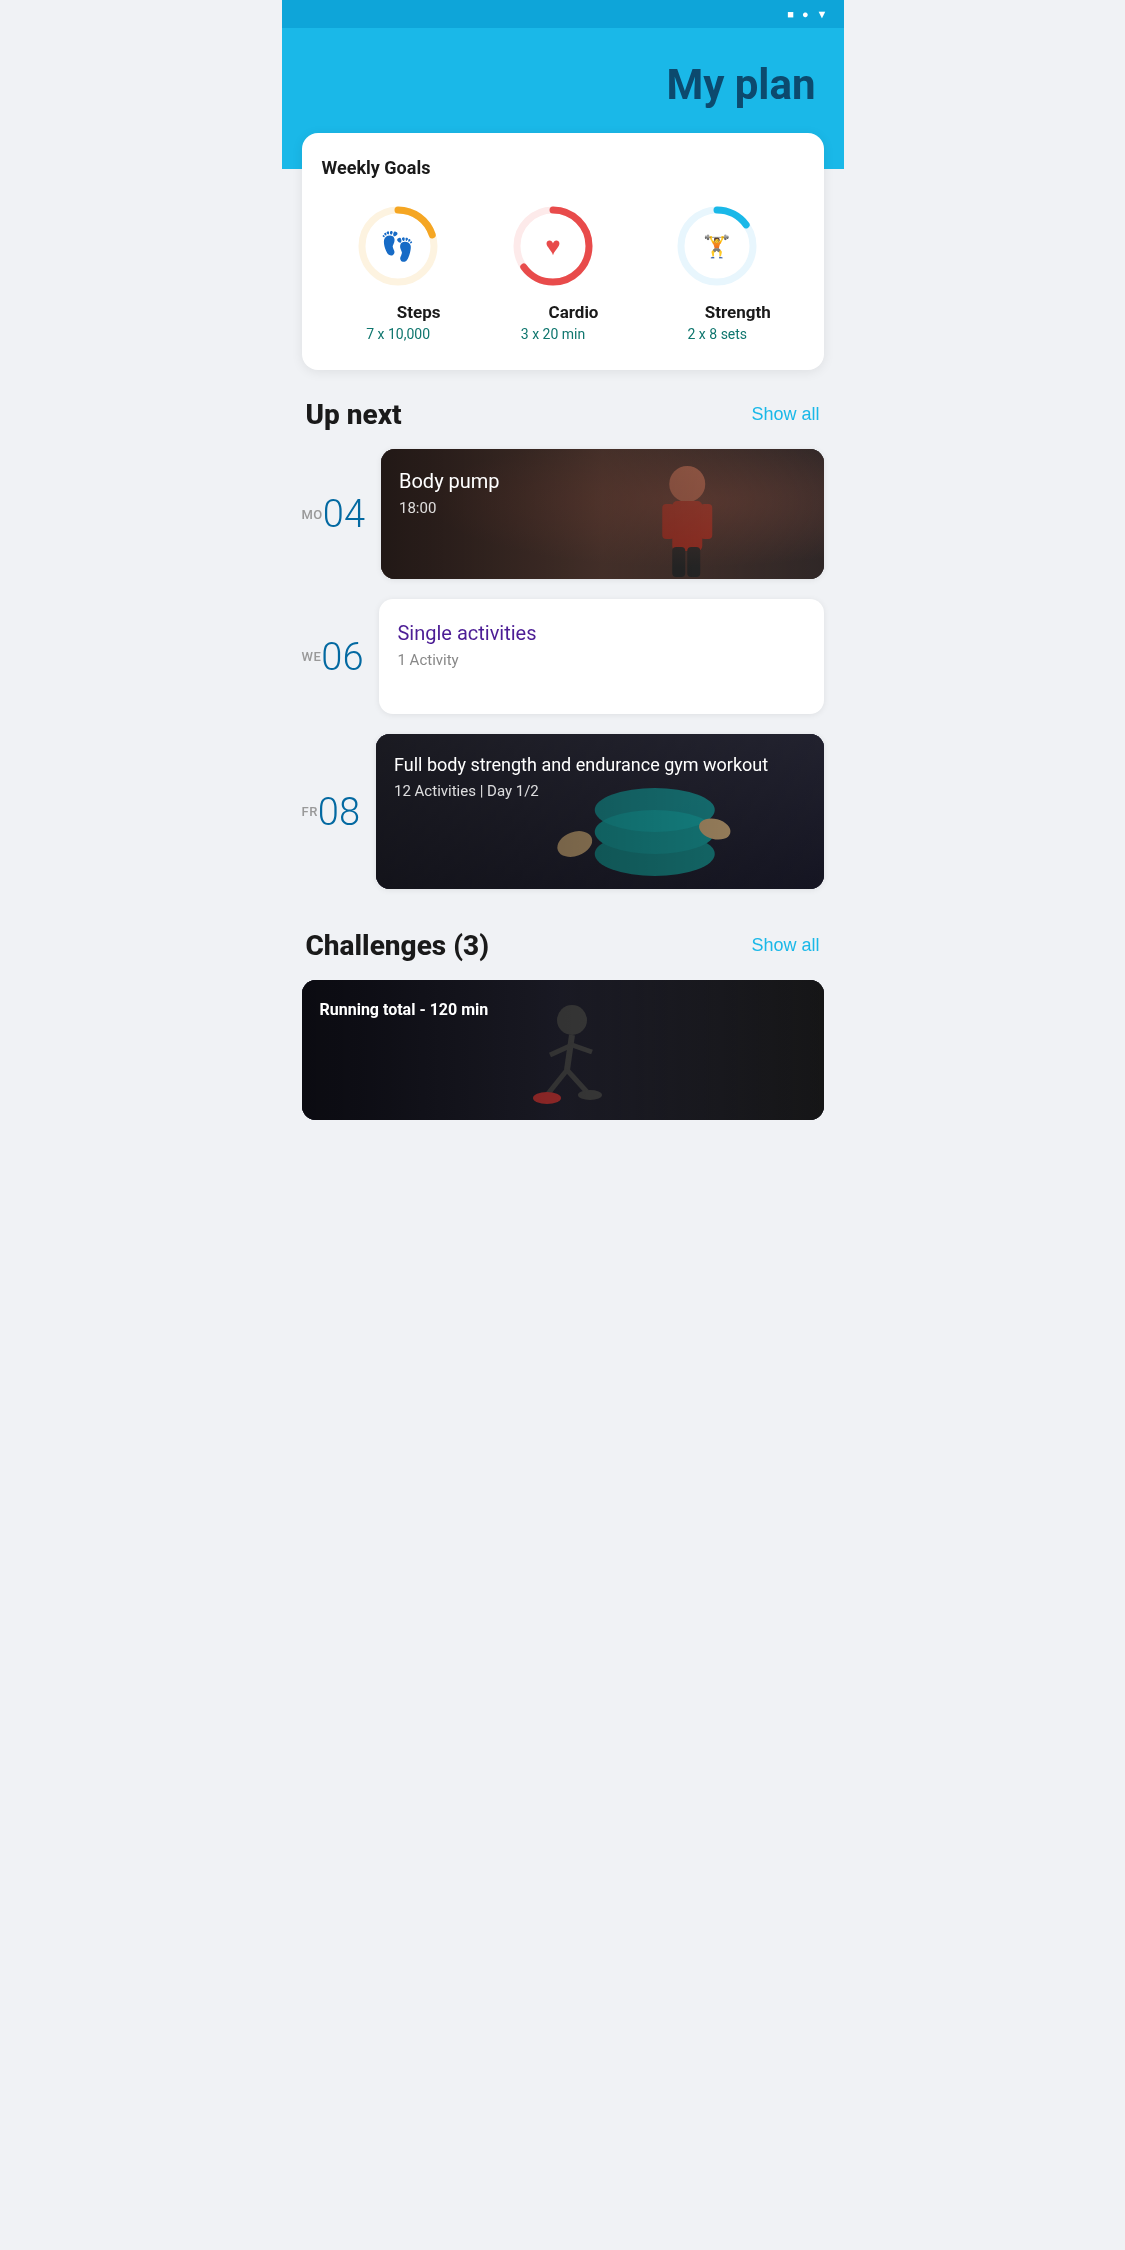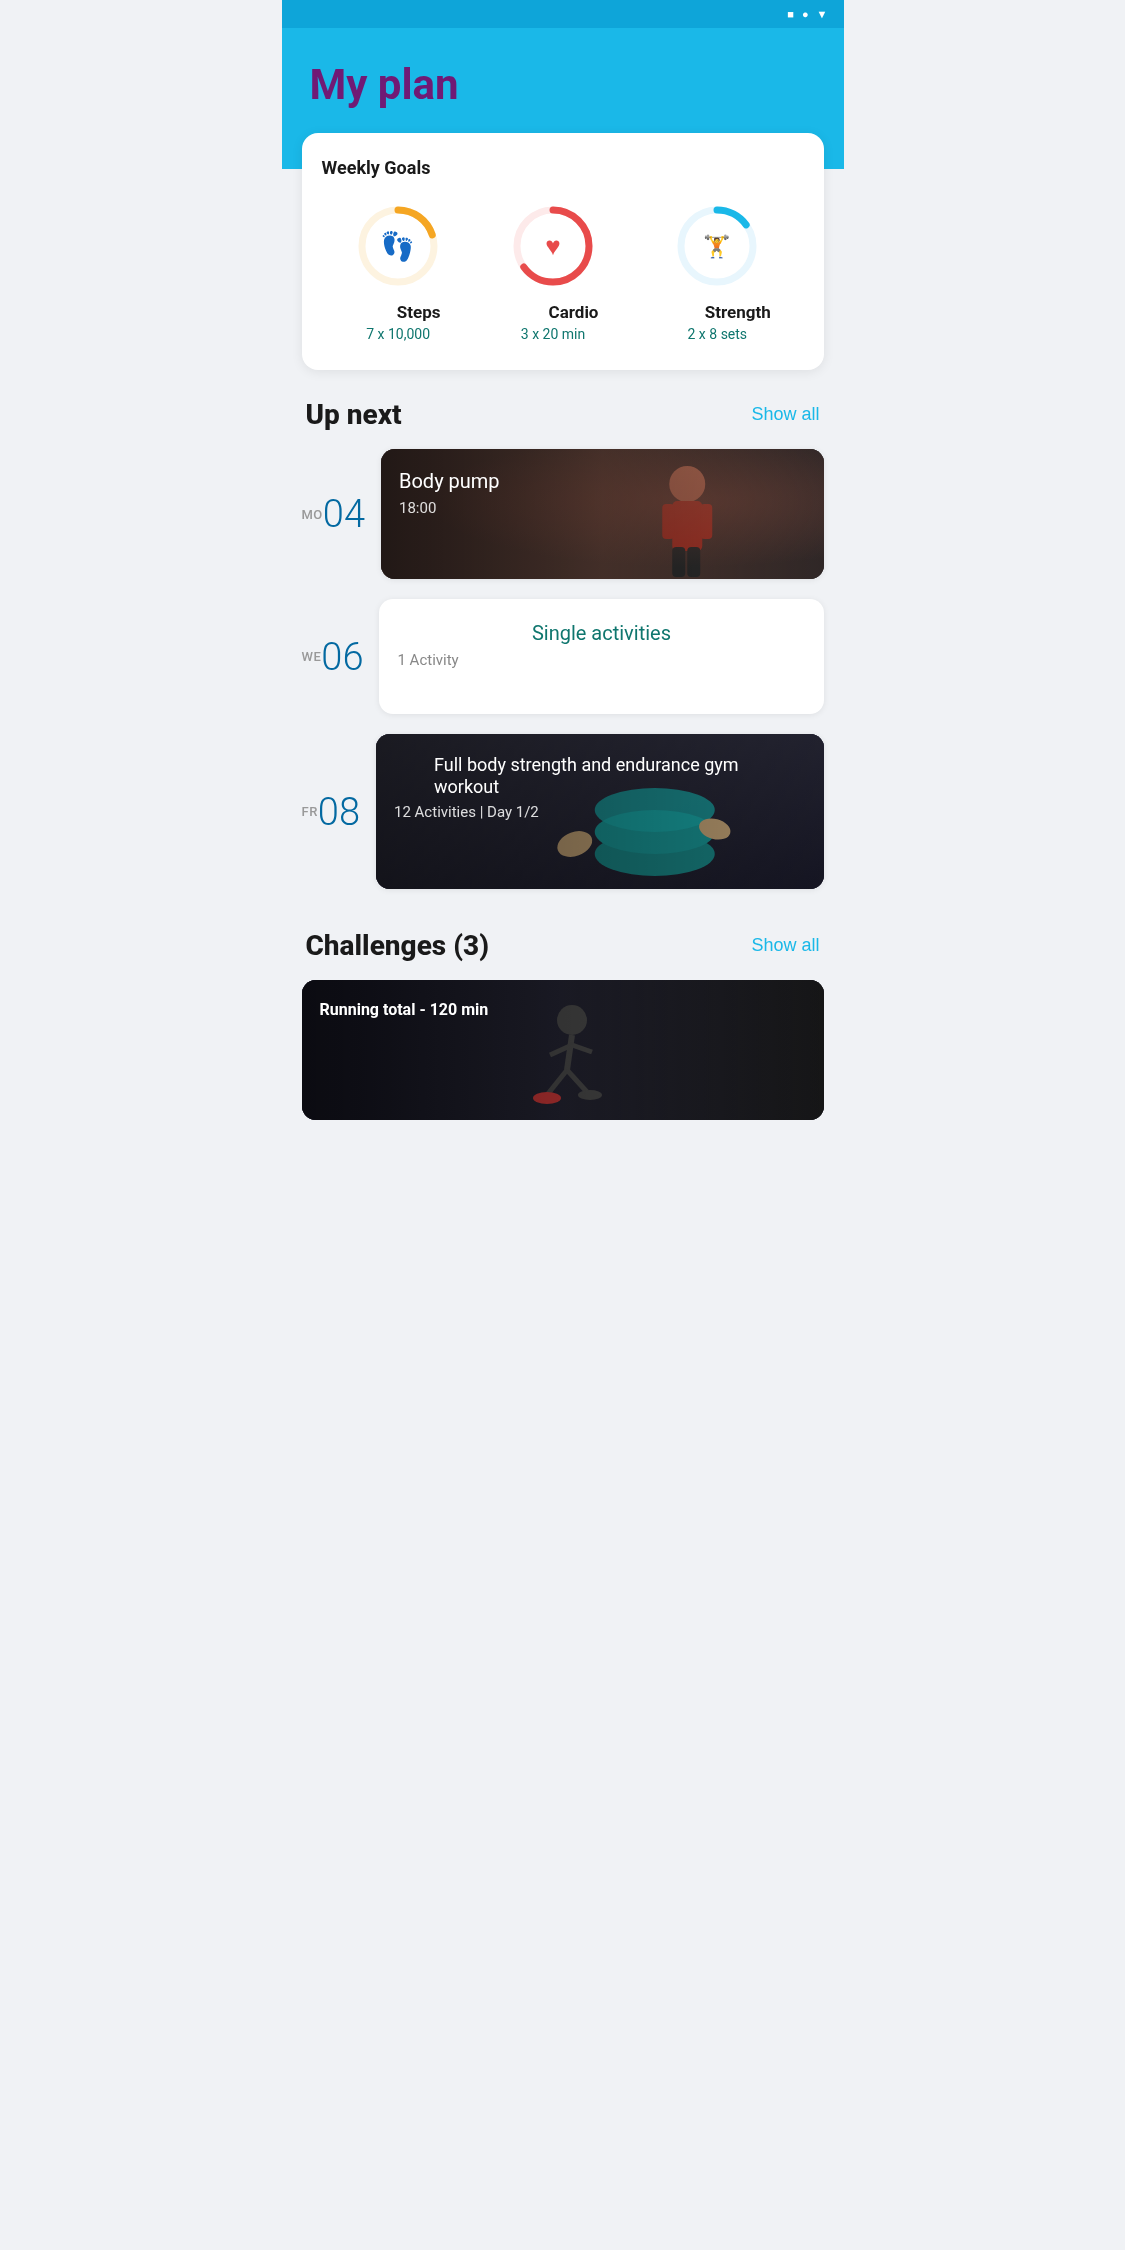--- a/index.html
+++ b/index.html
@@ -28,23 +28,24 @@
       color: white;
       font-size: 11px;
     }
 
     
     .header {
       background: #1ab8e8;
       padding: 32px 28px 60px;
     }
     .header-title {
-      color: #701a75;
+      color: #0c4a6e;
       font-size: 42px;
       font-weight: 700;
+      text-align: right;
     }
 
     
     .weekly-goals-card {
       background: white;
       border-radius: 16px;
       margin: -36px 20px 28px;
       padding: 24px 20px 28px;
       box-shadow: 0 2px 12px rgba(0,0,0,0.08);
       position: relative;
@@ -339,21 +340,21 @@
       </div>
     </div>
 
     <div class="activity-row">
       <div class="date-label">
         <span class="date-day">WE</span>
         <span class="date-num">06</span>
       </div>
       <div class="activity-card white-card">
         <div class="activity-card-content">
-          <div class="activity-title" style="color:#0f766e;text-align:center;">Single activities</div>
+          <div class="activity-title" style="color:#4c1d95;">Single activities</div>
           <div class="activity-subtitle" style="color:#888;">1 Activity</div>
         </div>
       </div>
     </div>
 
     <div class="activity-row">
       <div class="date-label">
         <span class="date-day">FR</span>
         <span class="date-num">08</span>
       </div>
@@ -370,21 +371,21 @@
           <rect width="450" height="155" fill="url(#strengthGrad)"></rect>
 
           <ellipse cx="280" cy="120" rx="60" ry="22" fill="#1a8a8a"></ellipse>
           <ellipse cx="280" cy="98" rx="60" ry="22" fill="#1a9a9a"></ellipse>
           <ellipse cx="280" cy="76" rx="60" ry="22" fill="#1aaeae" opacity="0.8"></ellipse>
 
           <ellipse cx="200" cy="110" rx="18" ry="12" fill="#c9a87a" transform="rotate(-20 200 110)"></ellipse>
           <ellipse cx="340" cy="95" rx="16" ry="10" fill="#c9a87a" transform="rotate(15 340 95)"></ellipse>
         </svg>
         <div class="activity-card-content">
-          <div class="activity-title" style="font-size:18px;margin-left:40px;">Full body strength and endurance gym workout</div>
+          <div class="activity-title" style="font-size:18px;">Full body strength and endurance gym workout</div>
           <div class="activity-subtitle">12 Activities | Day 1/2</div>
         </div>
       </div>
     </div>
 
   </div>
 </div>
 
 <div class="challenges-section">
   <div class="section-header">

